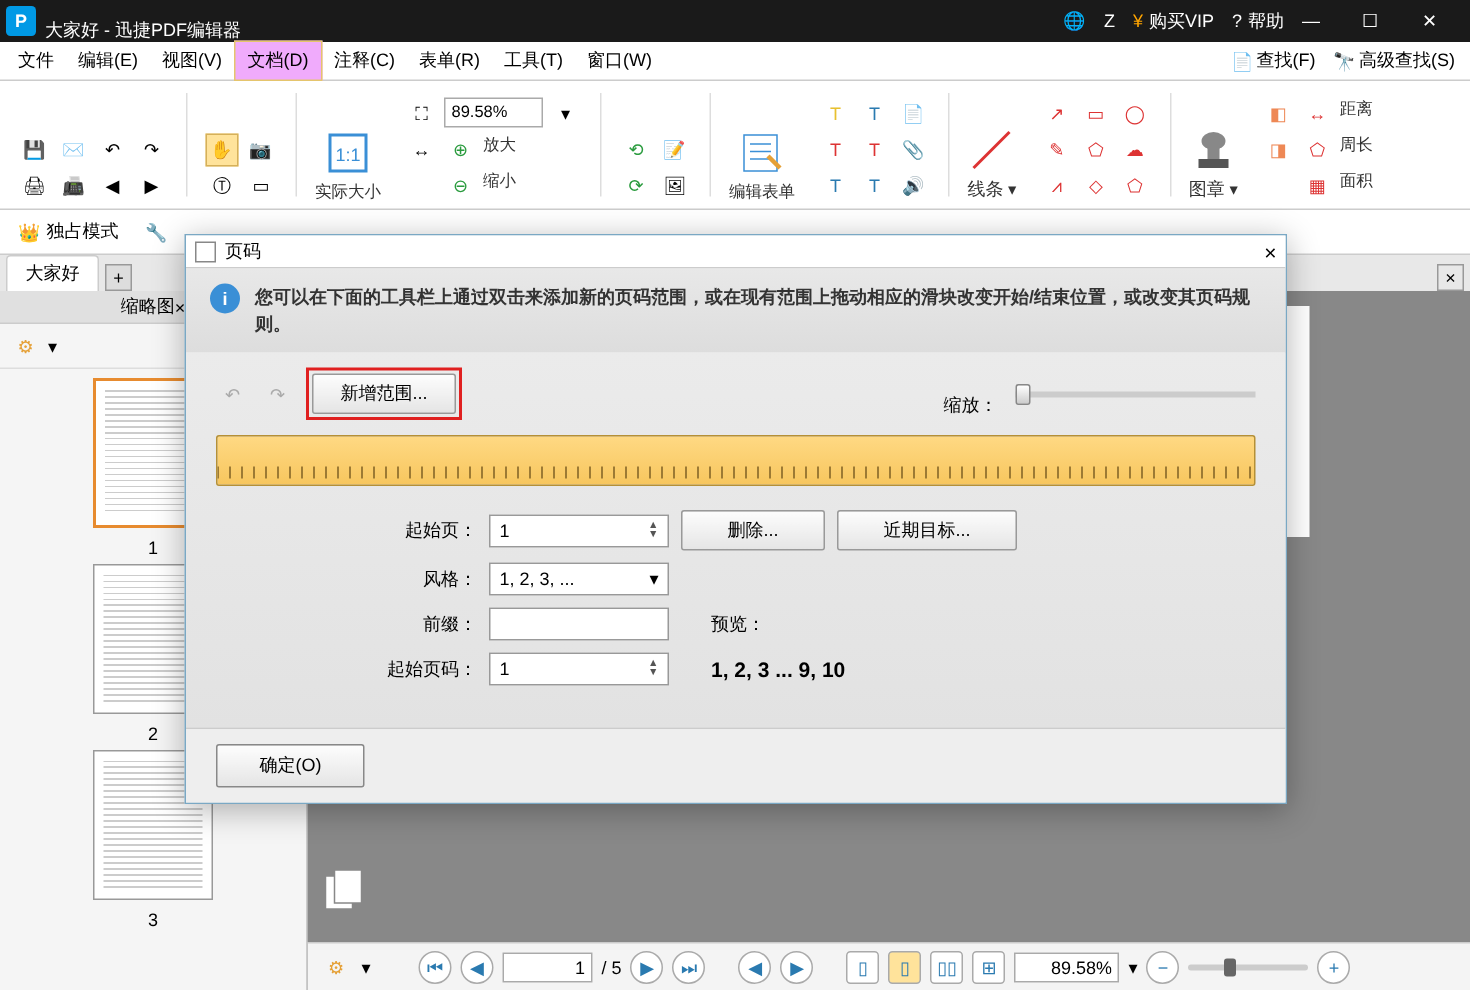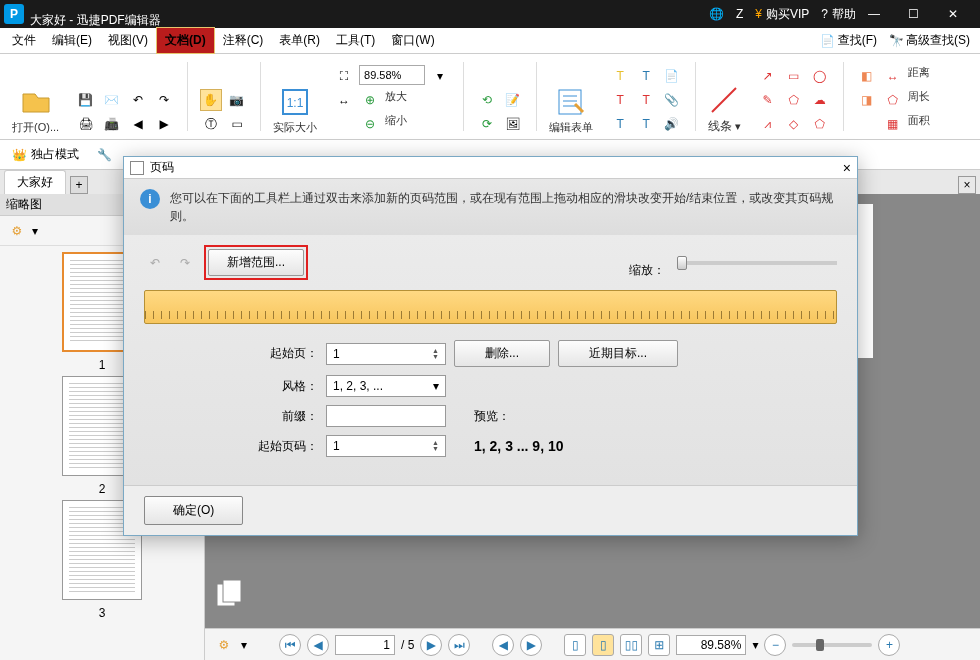--- a/index.html
+++ b/index.html
@@ -9,21 +9,21 @@
 .titlebar { height: 28px; background: #1a1a1a; color: #fff; display: flex; align-items: center; padding: 0 4px; }
 .titlebar .logo { width: 20px; height: 20px; background: #0099e5; border-radius: 3px; display: flex; align-items: center; justify-content: center; font-weight: bold; color: #fff; margin-right: 6px; }
 .titlebar .title { flex: 1; margin-top: 12px; }
 .titlebar .right-items { display: flex; align-items: center; gap: 12px; }
 .titlebar .right-items span { display: flex; align-items: center; gap: 4px; }
 .winbtn { width: 28px; text-align: center; cursor: pointer; }
 
 
 .menubar { height: 26px; background: #fff; display: flex; align-items: center; border-bottom: 1px solid #ccc; padding: 0 4px; }
 .menubar .menu-item { padding: 4px 8px; cursor: pointer; }
-.menubar .menu-item.active { background: #b91c1c; border: 1px solid #e5c56d; font-weight: bold; }
+.menubar .menu-item.active { background: #f0abfc; border: 1px solid #e5c56d; }
 .menubar .spacer { flex: 1; }
 .menubar .right-btn { display: flex; align-items: center; gap: 2px; padding: 0 6px; cursor: pointer; }
 
 
 .ribbon { height: 86px; background: #fff; border-bottom: 1px solid #ccc; display: flex; padding: 4px 6px; gap: 4px; overflow: hidden; }
 .ribbon-group { display: flex; flex-direction: column; align-items: center; justify-content: flex-end; padding: 0 6px; }
 .ribbon-group.big { gap: 2px;}
 .ribbon-sep { width: 1px; background: #ddd; margin: 4px 2px; }
 .ribbon .big-icon { width: 32px; height: 32px; }
 .ribbon .group-stack { display: flex; flex-direction: column; gap: 2px; }
@@ -39,21 +39,21 @@
 
 .tabs { height: 24px; background: #e8e8e8; display: flex; align-items: flex-end; padding: 0 4px; }
 .tabs .tab { background: #fff; border: 1px solid #ccc; border-bottom: none; padding: 3px 12px; border-radius: 3px 3px 0 0; cursor: pointer; margin-top: 16px; }
 .tabs .add-tab { width: 18px; height: 18px; border: 1px solid #999; background: #ddd; text-align: center; margin-left: 4px; cursor: pointer; line-height: 16px;}
 .tabs .spacer { flex: 1; }
 .tabs .close-tab { width: 18px; height: 18px; border: 1px solid #999; text-align: center; cursor: pointer; line-height: 16px;}
 
 
 .main { display: flex; height: calc(660px - 28px - 26px - 86px - 30px - 24px); }
 .sidebar { width: 205px; background: #f5f5f5; border-right: 1px solid #ccc; display: flex; flex-direction: column; }
-.sidebar-header { height: 22px; background: #e0e0e0; border-bottom: 1px solid #ccc; padding: 2px 6px; display: flex; align-items: center; justify-content: space-between; }
+.sidebar-header { height: 22px; background: #e0e0e0; border-bottom: 1px solid #ccc; padding: 2px 6px; display: flex; align-items: center; justify-content: center; }
 .sidebar-toolbar { height: 30px; display: flex; align-items: center; gap: 4px; padding: 0 6px; border-bottom: 1px solid #ddd; }
 .thumb-list { flex: 1; overflow-y: auto; padding: 6px; display: flex; flex-direction: column; align-items: center; gap: 4px; }
 .thumb { width: 80px; height: 100px; background: #fff; border: 1px solid #999; position: relative; padding: 6px; }
 .thumb.active { border: 2px solid #e78b2f; }
 .thumb .lines { height: 100%; background: repeating-linear-gradient(to bottom, #ccc 0, #ccc 1px, transparent 1px, transparent 4px); }
 .thumb-num { text-align: center; margin-top: 2px; }
 
 .content { flex: 1; background: #888; position: relative; overflow: hidden; display: flex; flex-direction: column;}
 .content-body { flex: 1; display: flex; align-items: flex-start; justify-content: center; padding-top:10px; overflow: hidden;}
 .page { width: 560px; background: #fff; padding: 30px 40px; color: #333; line-height: 1.8; font-size: 13px; }
@@ -68,21 +68,21 @@
 .slider-thumb { position: absolute; top: -4px; left: 30%; width: 8px; height: 12px; background: #666; border-radius: 2px; }
 
 
 .dialog-overlay { position: absolute; left: 123px; top: 156px; width: 735px; height: 380px; background: #f0f0f0; border: 1px solid #7aa8c4; box-shadow: 0 4px 20px rgba(0,0,0,.3); display: flex; flex-direction: column;}
 .dialog-titlebar { height: 22px; background: #fff; display: flex; align-items: center; padding: 0 6px; border-bottom: 1px solid #ccc; }
 .dialog-titlebar .dt-icon { width: 14px; height: 14px; background: #fff; border: 1px solid #888; margin-right: 6px;}
 .dialog-titlebar .dt-title { flex: 1; }
 .dialog-titlebar .dt-close { cursor: pointer; font-size: 14px; }
 .dialog-info { display: flex; padding: 10px 16px; gap: 10px; background: linear-gradient(#e8e8e8,#ddd); }
 .dialog-info .info-icon { width: 20px; height: 20px; border-radius: 10px; background: #3a8fd6; color: #fff; display: flex; align-items: center; justify-content: center; font-weight: bold; }
-.dialog-info .info-text { flex: 1; color: #333; line-height: 1.5; }
+.dialog-info .info-text { flex: 1; color: #333; line-height: 1.5; font-weight: bold; }
 .dialog-body { padding: 10px 20px; flex: 1; background: linear-gradient(#ebebeb,#e2e2e2);}
 .dialog-toolbar { display: flex; align-items: center; gap: 8px; margin-bottom: 10px; }
 .dtl-btn { padding: 4px 18px; background: linear-gradient(#fdfdfd,#e5e5e5); border: 1px solid #999; cursor: pointer; border-radius: 2px; }
 .highlight-box { border: 2px solid #e02020; padding: 2px; }
 .zoom-label { margin-right: 4px; margin-top: 16px; }
 .ruler { height: 34px; background: linear-gradient(#ffd983,#f7c65e); border: 1px solid #b59036; border-radius: 2px; position: relative; margin-bottom: 16px; }
 .ruler::before { content:""; position:absolute; left:0; right:0; bottom:4px; height:8px;
   background: repeating-linear-gradient(to right, #9c7a34 0 1px, transparent 1px 8px);}
 .dialog-form-row { display: flex; align-items: center; gap: 8px; margin-bottom: 8px; }
 .df-label { width: 64px; text-align: right; margin-left: 110px;}
@@ -132,28 +132,20 @@
       <span>📄</span>
       <span>查找(F)</span>
     </div>
   <div class="right-btn">
       <span>🔭</span>
       <span>高级查找(S)</span>
     </div>
 </div>
 
 <div class="ribbon">
-  <div class="ribbon-group big">
-    <div class="big-icon">
-        <svg width="32" height="32">
-          <path d="M3 8 h12 l3 4 h11 v14 h-26 z" fill="#f5c24c" stroke="#c89a2e"></path>
-        </svg>
-      </div>
-    <div class="label">打开(O)...</div>
-  </div>
   <div class="ribbon-group">
       <div class="group-stack">
     <div class="row-icons">
       <span class="small-btn">💾</span>
       <span class="small-btn">✉️</span>
       <span class="small-btn">↶</span>
       <span class="small-btn">↷</span>
     </div>
     <div class="row-icons">
       <span class="small-btn">🖨</span>
@@ -272,20 +264,30 @@
           <span class="small-btn" style="color:#d33">☁</span>
         </div>
     <div class="row-icons">
           <span class="small-btn" style="color:#d33">⩘</span>
           <span class="small-btn" style="color:#d33">◇</span>
           <span class="small-btn" style="color:#d33">⬠</span>
         </div>
   </div>
     </div>
   <div class="ribbon-sep"></div>
+  <div class="ribbon-group big">
+    <div class="big-icon">
+        <svg width="32" height="32">
+          <ellipse cx="16" cy="10" rx="8" ry="6" fill="#888"></ellipse>
+          <rect x="12" y="14" width="8" height="8" fill="#888"></rect>
+          <rect x="6" y="22" width="20" height="6" fill="#555"></rect>
+        </svg>
+      </div>
+    <div class="label"><span>图章</span> ▾</div>
+  </div>
   <div class="ribbon-group">
       <div class="group-stack">
     <div class="row-icons">
           <span class="small-btn" style="color:#e85">◧</span>
           <span class="small-btn" style="color:#d33">↔</span>
           <span class="label">距离</span>
         </div>
     <div class="row-icons">
           <span class="small-btn" style="color:#e85">◨</span>
           <span class="small-btn" style="color:#d33">⬠</span>

